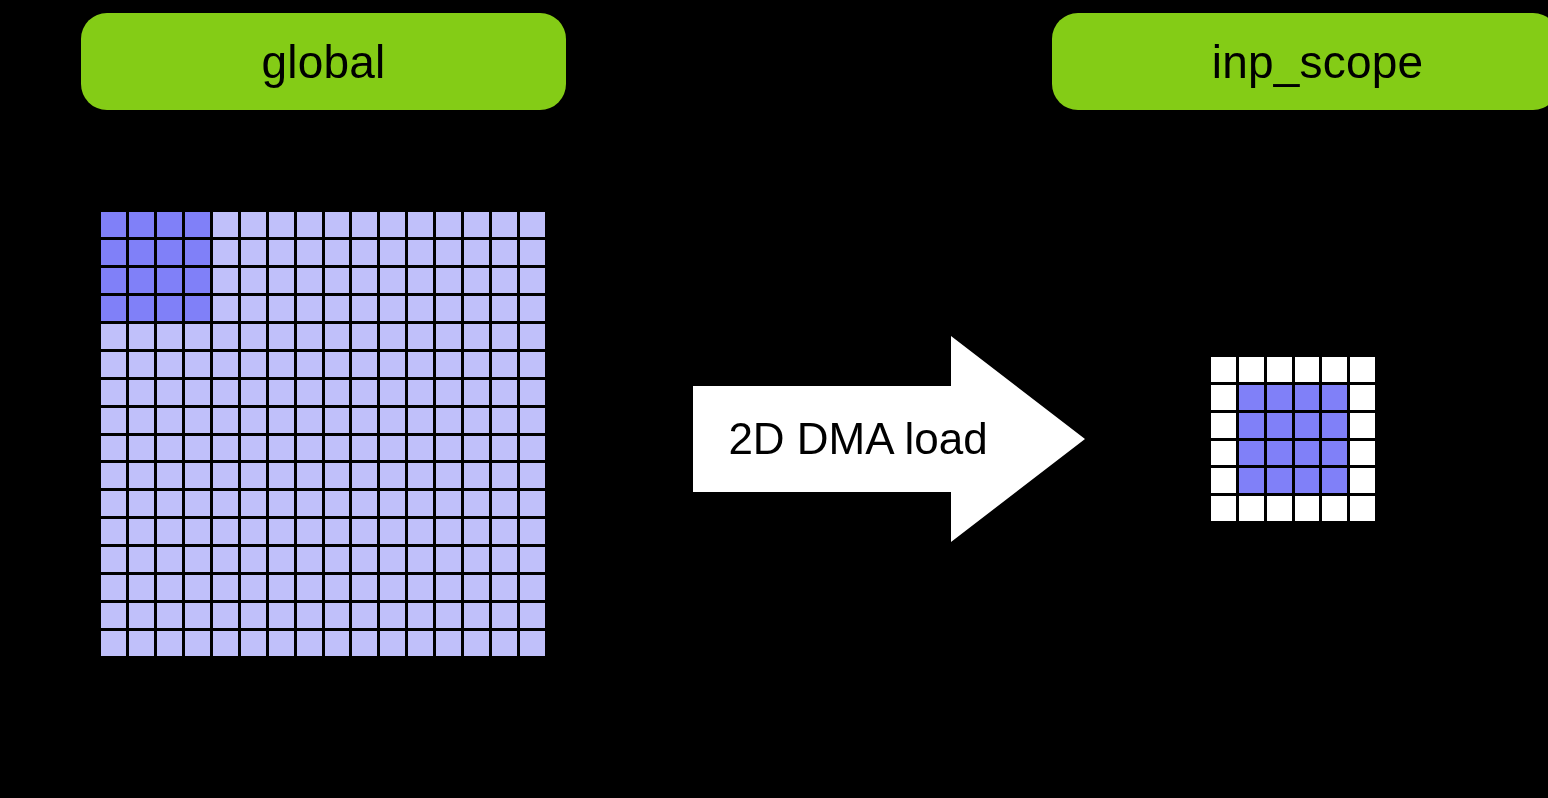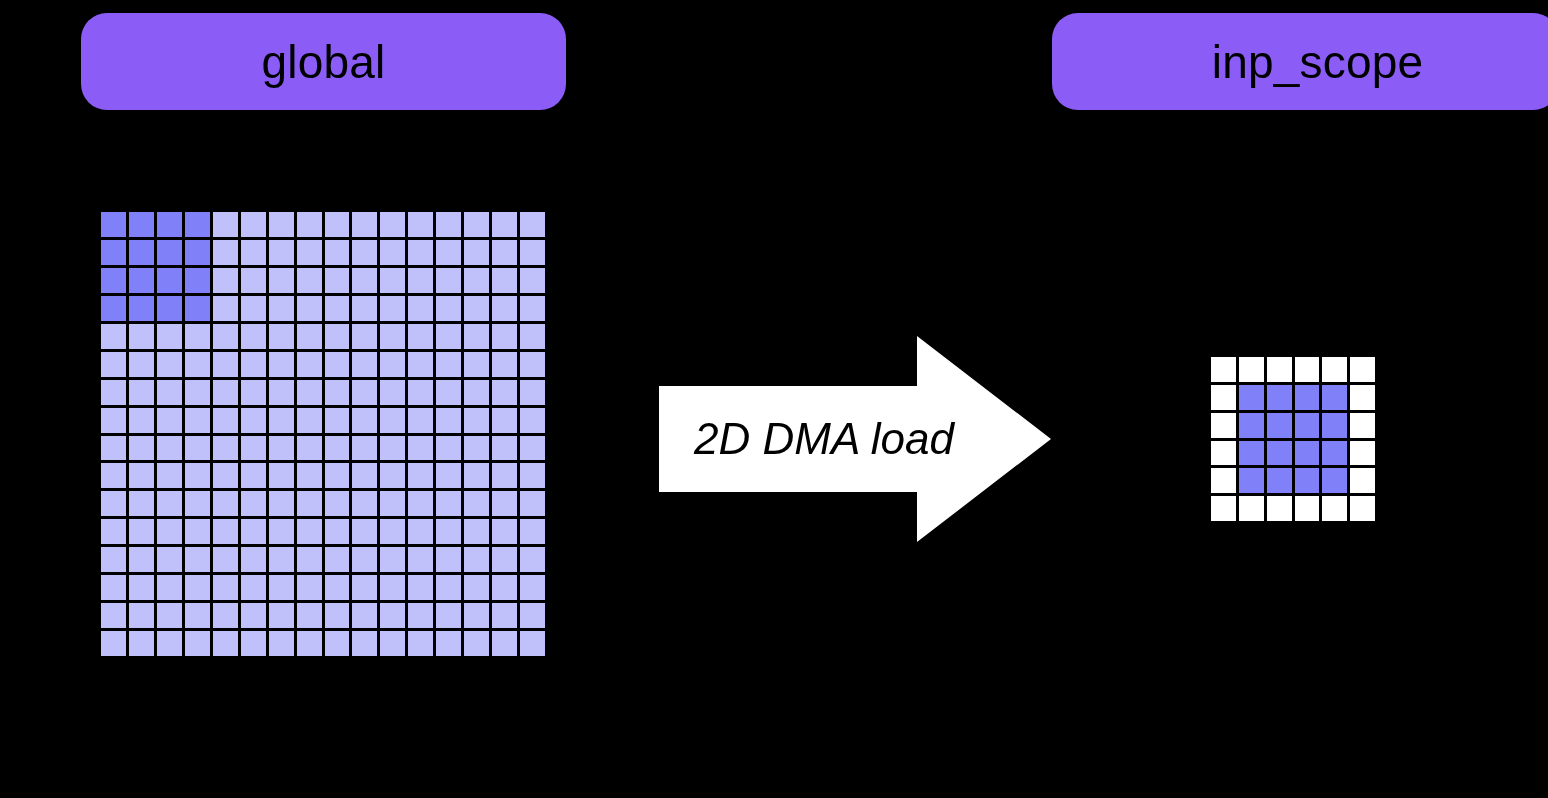--- a/index.html
+++ b/index.html
@@ -14,21 +14,21 @@
     position: relative;
     width: 1548px;
     height: 798px;
     background: #000000;
     overflow: hidden;
   }
 
   
   .pill {
     position: absolute;
-    background: #8b5cf6;
+    background: #84cc16;
     border-radius: 26px;
     display: flex;
     align-items: center;
     justify-content: center;
     color: #000000;
     font-size: 46px;
     line-height: 1;
     letter-spacing: 0.2px;
   }
   #pill-global {
@@ -70,25 +70,24 @@
     gap: 3px;
   }
   .cell { width: 100%; height: 100%; }
   .cell-light { background: #c0c0fa; }
   .cell-dark  { background: #8080f8; }
   .cell-empty { background: #ffffff; }
 
   
   #arrow-wrap {
     position: absolute;
-    left: 659px;
+    left: 693px;
     top: 336px;
     width: 392px;
     height: 206px;
-    font-style: italic;
   }
   #arrow-wrap svg { display: block; width: 100%; height: 100%; }
   #arrow-label {
     position: absolute;
     left: 0;
     top: 0;
     width: 330px;
     height: 206px;
     display: flex;
     align-items: center;

